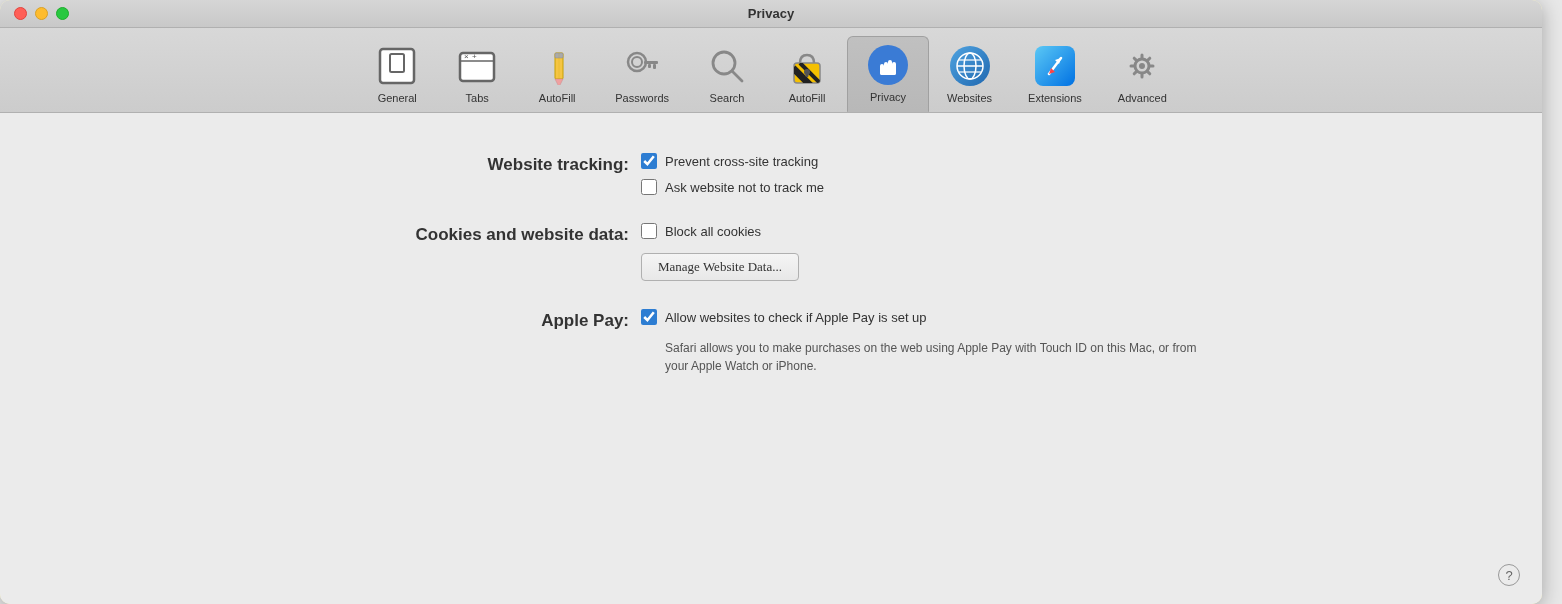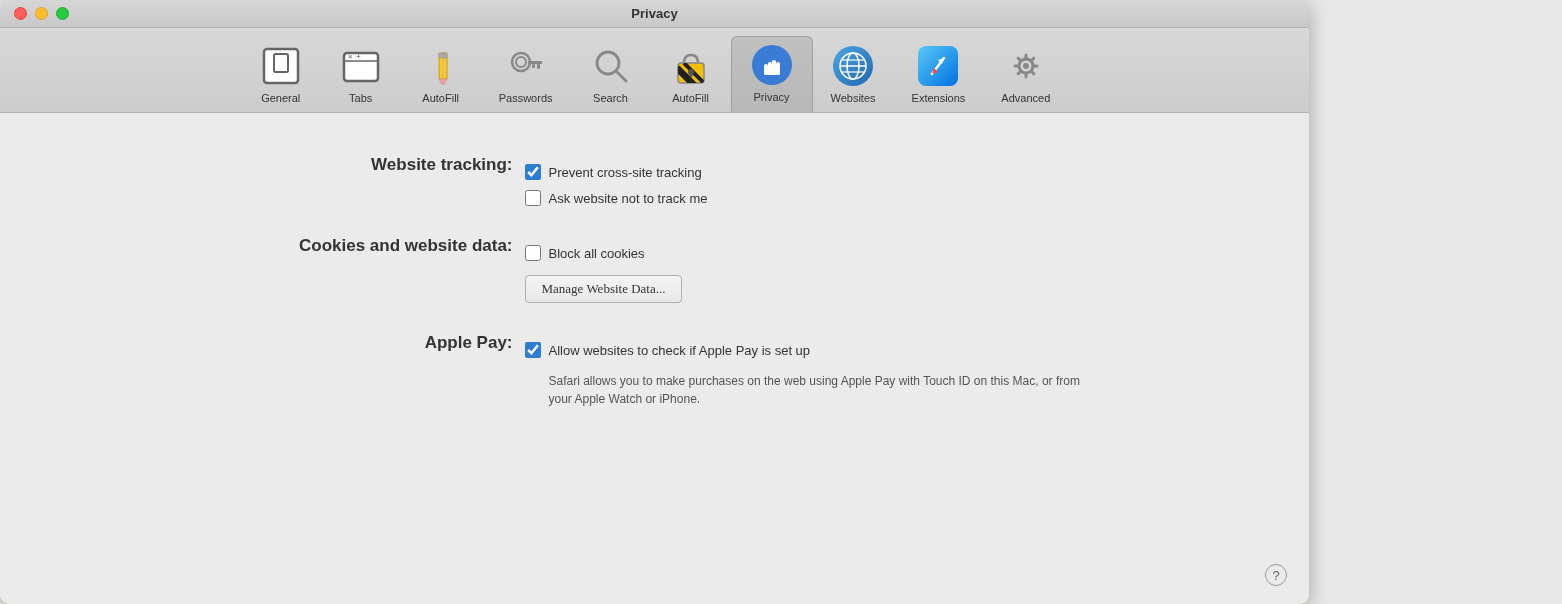--- a/index.html
+++ b/index.html
@@ -6,21 +6,21 @@
 
     body {
       font-family: -apple-system, BlinkMacSystemFont, "San Francisco", "Helvetica Neue", sans-serif;
       background: #e8e8e8;
       width: 1562px;
       height: 604px;
       overflow: hidden;
     }
 
     .window {
-      width: 1309px;
+      width: 1542px;
       height: 604px;
       background: #fef9c3;
       border-radius: 10px;
       overflow: hidden;
       display: flex;
       flex-direction: column;
       box-shadow: 0 4px 20px rgba(0,0,0,0.3);
     }
 
     
@@ -167,21 +167,20 @@
       min-width: 320px;
       padding-right: 12px;
       padding-top: 2px;
       flex-shrink: 0;
     }
 
     .settings-controls {
       display: flex;
       flex-direction: column;
       gap: 10px;
-      margin-top: 11px;
     }
 
     .checkbox-row {
       display: flex;
       align-items: center;
       gap: 8px;
     }
 
     .checkbox-row label {
       font-size: 13px;

